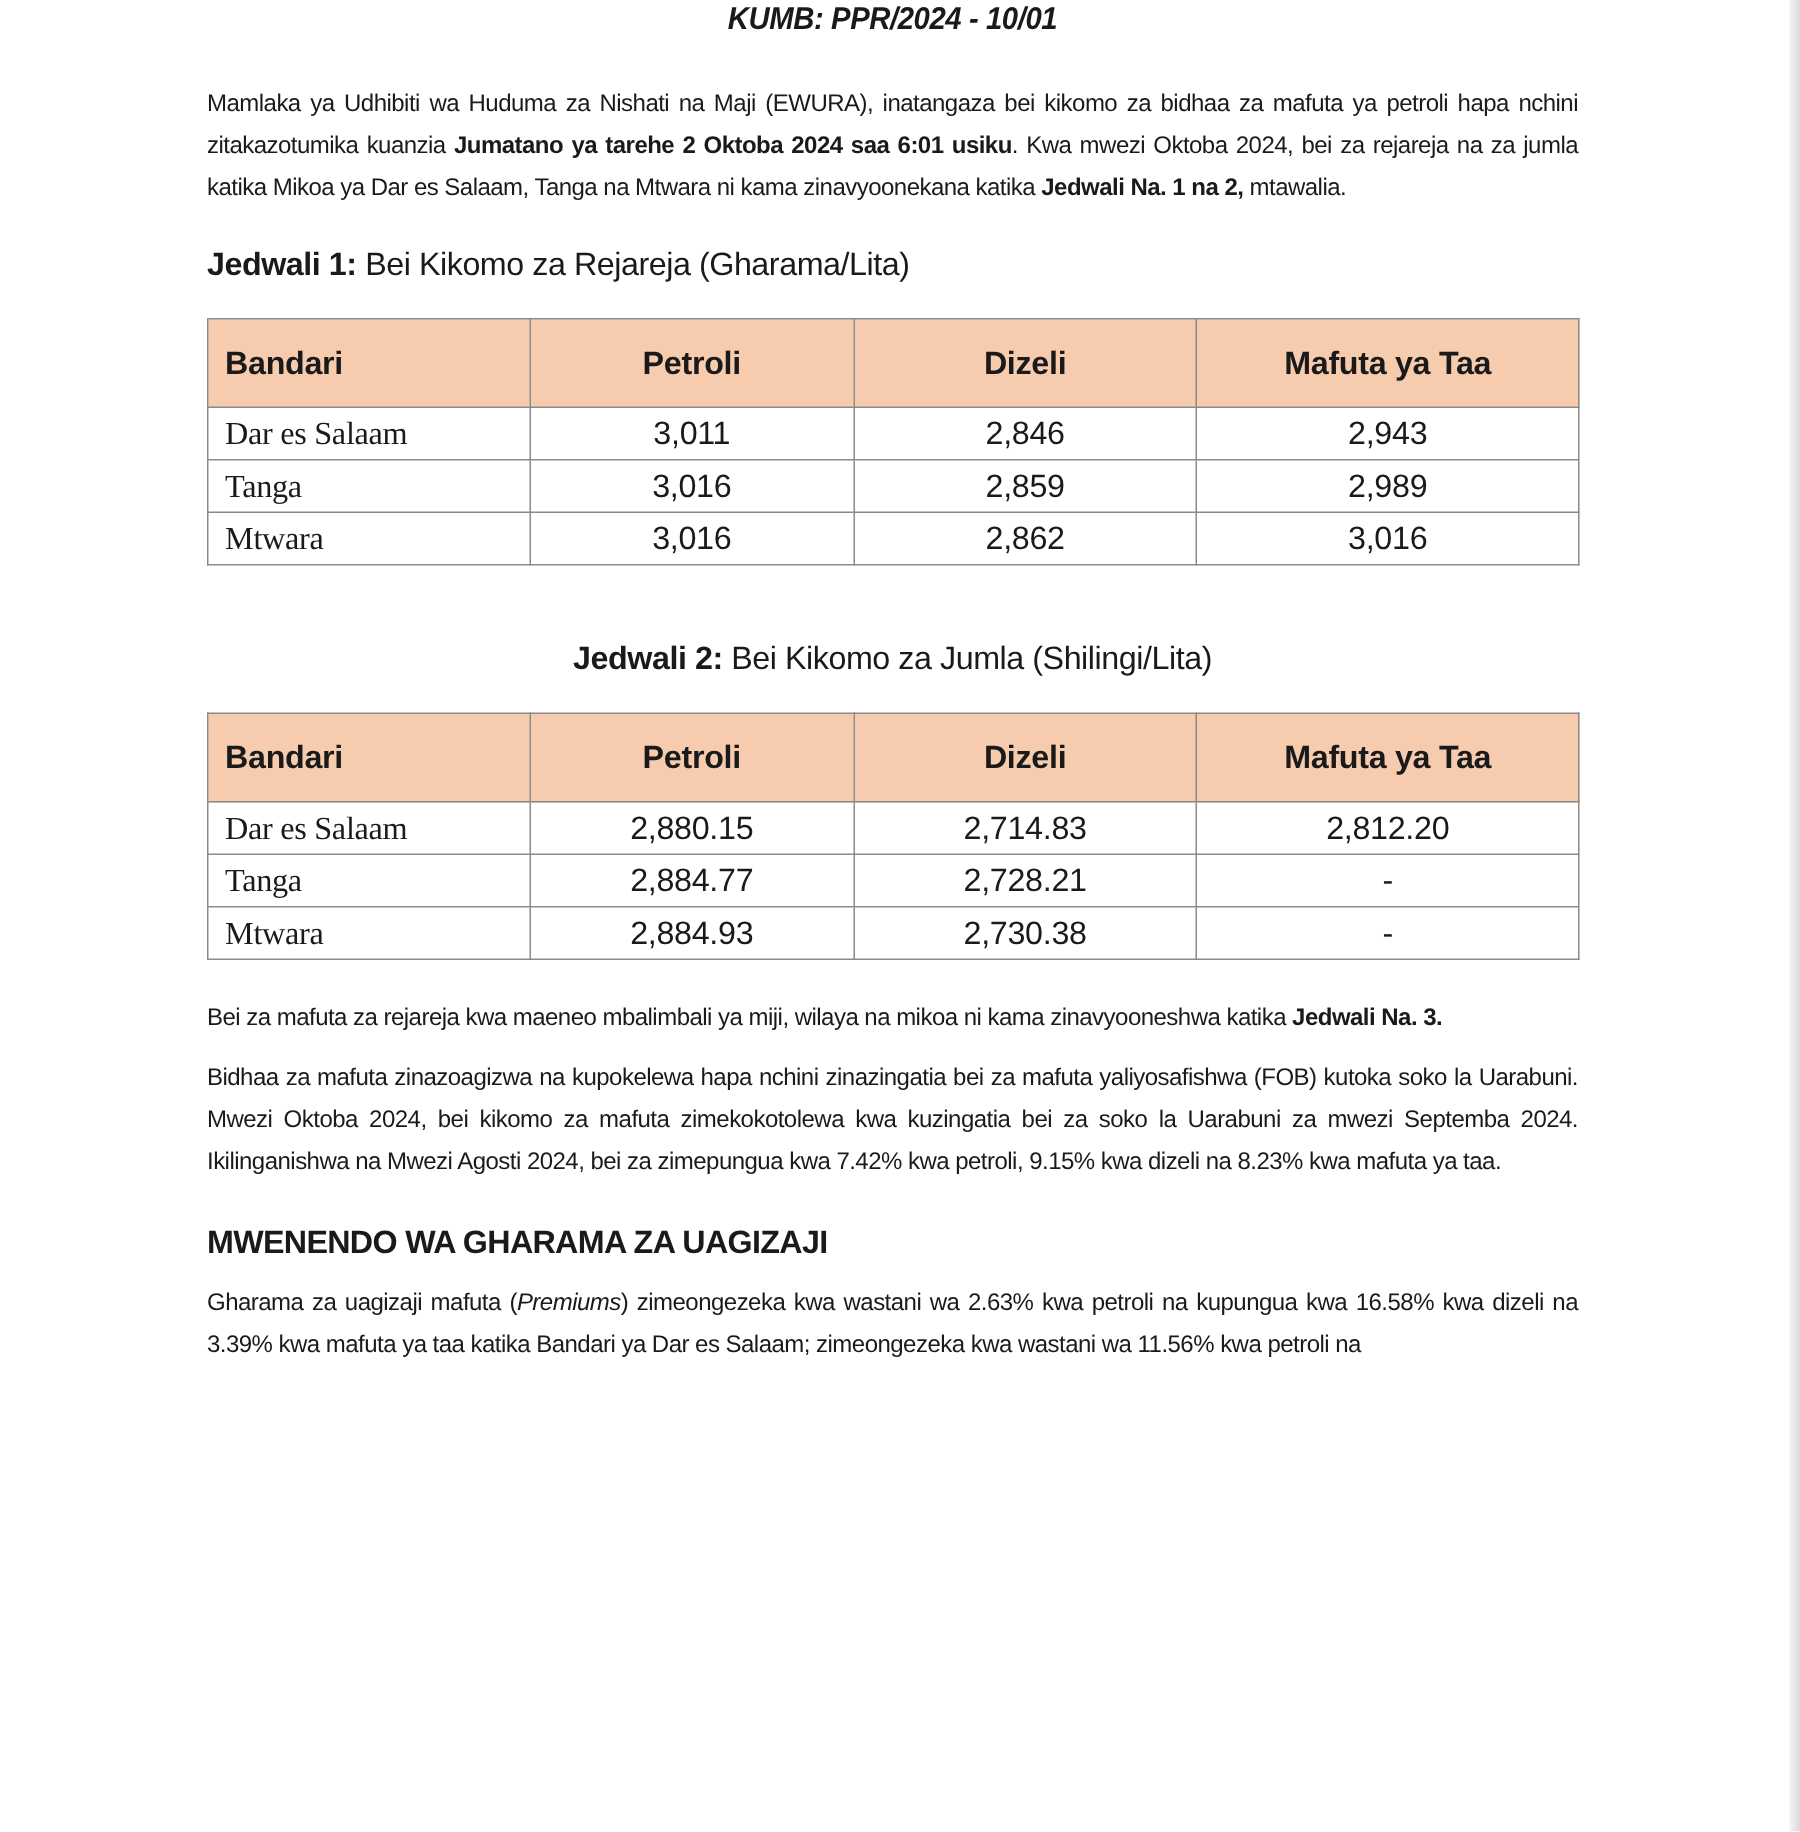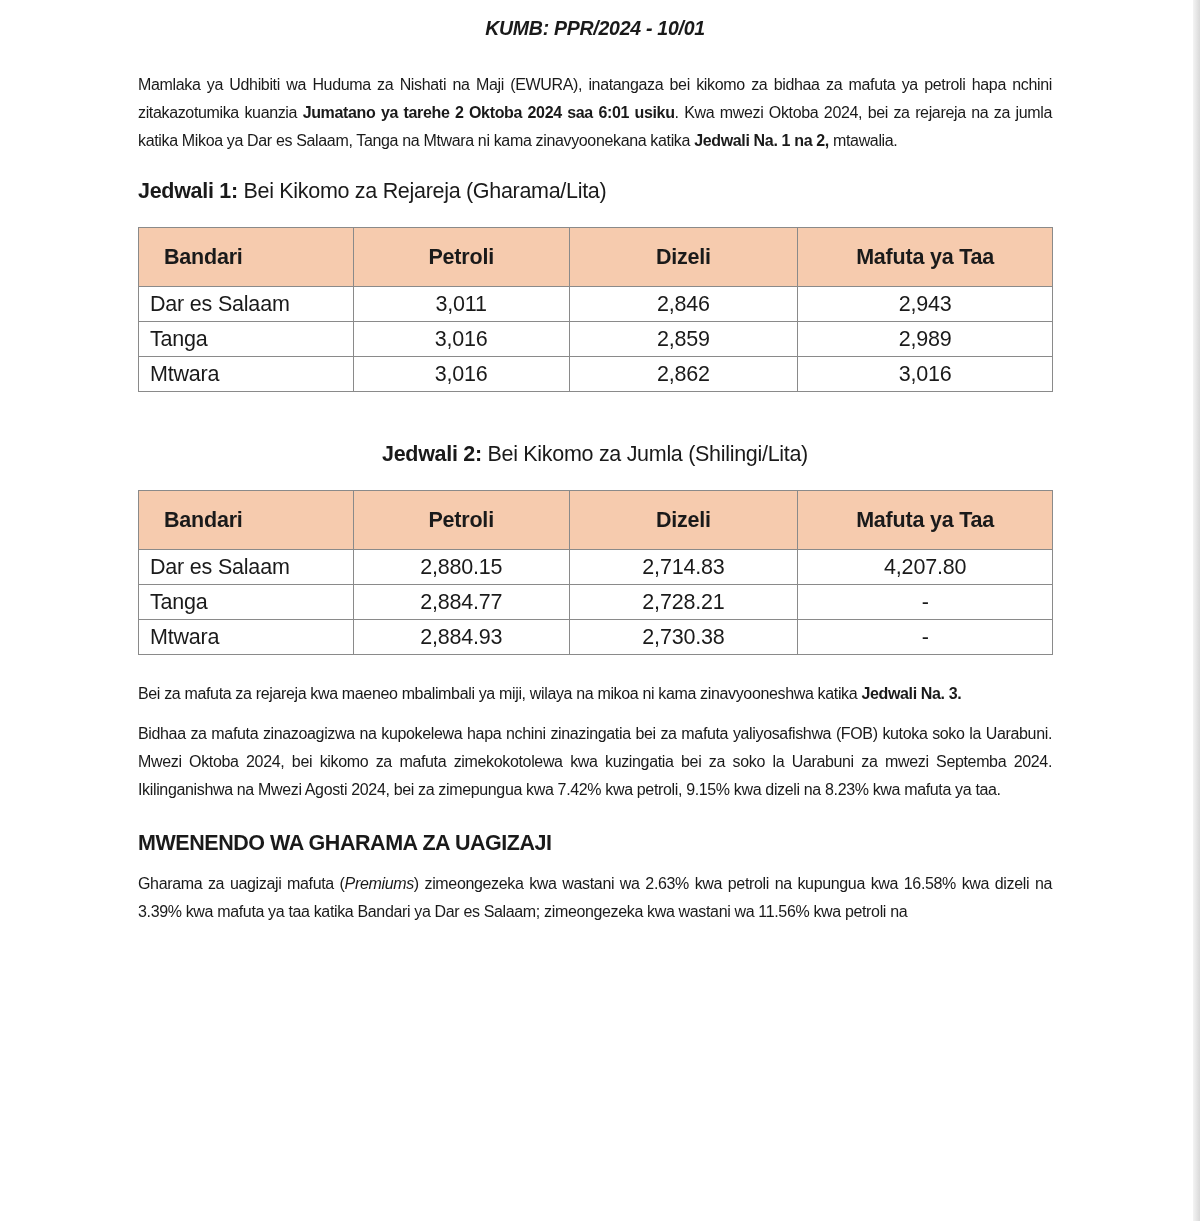--- a/index.html
+++ b/index.html
@@ -3,37 +3,37 @@
 <meta charset="utf-8">
 <style>
   html, body { margin: 0; padding: 0; }
   body {
     width: 1200px; height: 1221px; overflow: hidden;
     background: #ffffff; position: relative;
     font-family: "Liberation Sans", sans-serif; color: #1a1a1a;
   }
   .edge { position: absolute; top: 0; right: 0; width: 7px; height: 1221px;
     background: linear-gradient(to right, #f4f4f4, #d9d9d9); }
-  .page { position: absolute; left: 138px; top: 0; width: 914px; margin-top: 15px; }
+  .page { position: absolute; left: 138px; top: 0; width: 914px; }
   .ref { text-align: center; font-weight: bold; font-style: italic; font-size: 21px;
     margin-top: 1px; height: 30px; letter-spacing: -0.3px; transform: scaleX(0.93); }
   .title { text-align: center; font-weight: bold; font-size: 22.5px; line-height: 28px;
     text-decoration: underline; margin-top: 5px; letter-spacing: -0.4px; }
   .title span { display: block; }
   p.body { font-size: 16px; line-height: 28px; margin: 0; text-align: justify;
     text-align-last: left; letter-spacing: -0.35px; word-spacing: 0px; }
   .p1 { margin-top: 25px !important; }
   .caption { font-size: 21.5px; margin-top: 24px; letter-spacing: -0.3px; }
   .caption b { font-weight: bold; }
   table { border-collapse: collapse; width: 915px; margin-top: 23px; font-size: 21.5px; letter-spacing: -0.2px; }
   th, td { border: 1.5px solid #8a8a8a; }
   th { background: #f6cbae; height: 56px; font-weight: bold; text-align: center; }
-  th:first-child { text-align: left; padding-left: 25px; }
+  th:first-child { text-align: left; padding-left: 11px; }
   td { height: 34px; text-align: center; padding: 0; }
-  td:first-child { text-align: left; padding-left: 11px; }
+  td:first-child { text-align: left; padding-left: 11px; font-family: Liberation Serif, serif; }
   col.c1 { width: 215px; } col.c2 { width: 216px; } col.c3 { width: 229px; } col.c4 { width: 255px; }
   .t2cap { margin-top: 50px; text-align: center; }
   .after { margin-top: 25px !important; }
   h3 { font-size: 21.5px; font-weight: bold; margin: 20px 0 0 0; letter-spacing: -0.45px; line-height: 28px; }
   .sec1p { margin-top: 12px !important; }
   .h2 { margin-top: 25px; }
   .sec2p { margin-top: 13px !important; }
 </style>
 </head>
 <body>
@@ -101,21 +101,21 @@
         <th>Petroli</th>
         <th>Dizeli</th>
         <th>Mafuta ya Taa</th>
       </tr>
     </thead>
     <tbody>
       <tr>
         <td>Dar es Salaam</td>
         <td>2,880.15</td>
         <td>2,714.83</td>
-        <td>4,207.80</td>
+        <td>2,812.20</td>
       </tr>
       <tr>
         <td>Tanga</td>
         <td>2,884.77</td>
         <td>2,728.21</td>
         <td>-</td>
       </tr>
       <tr>
         <td>Mtwara</td>
         <td>2,884.93</td>

